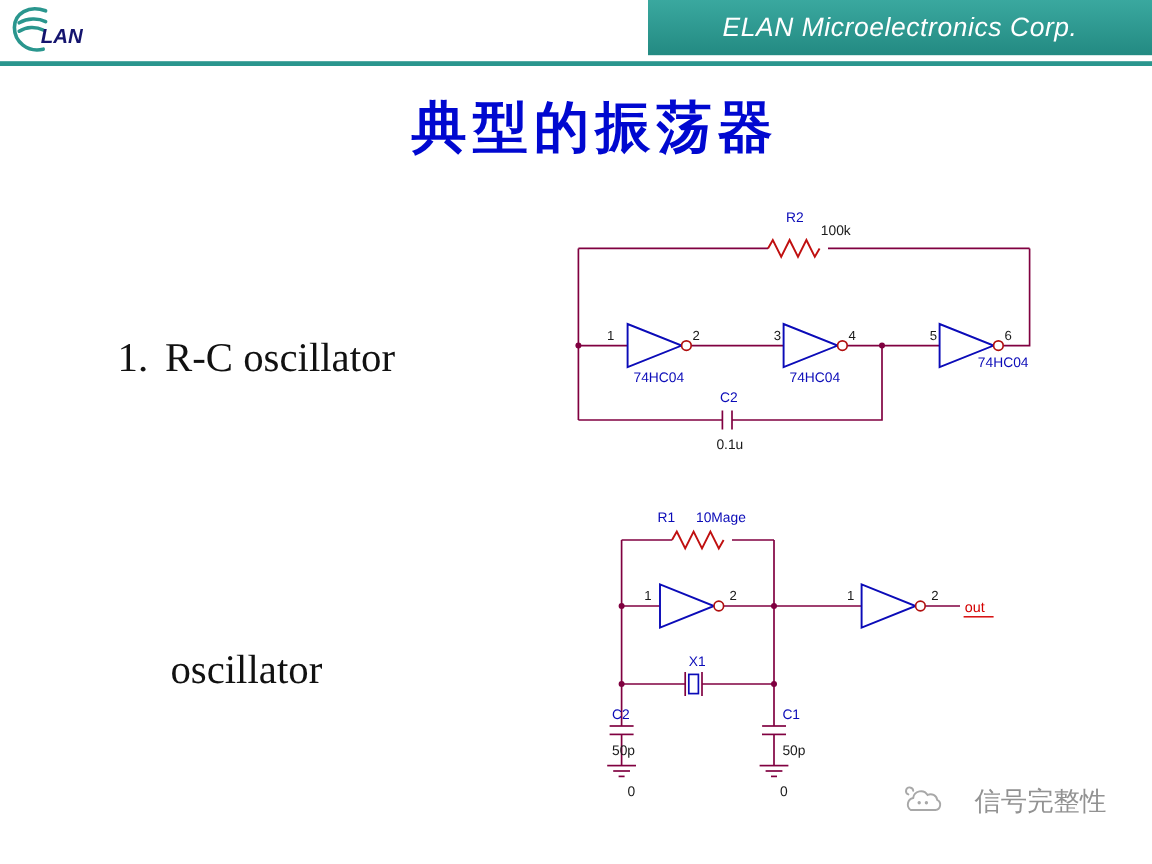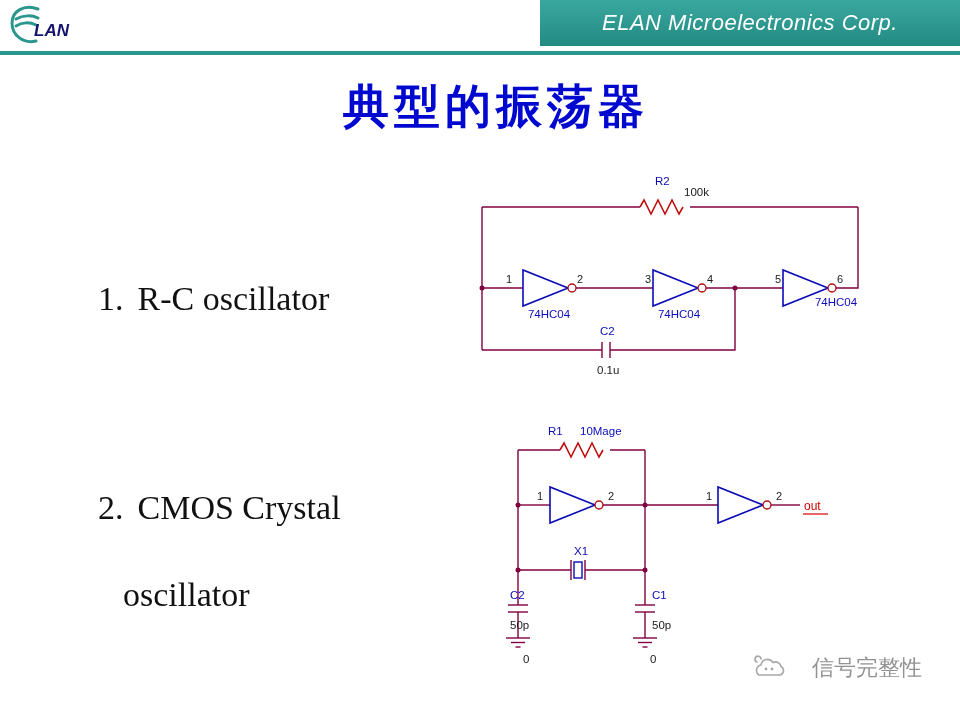--- a/index.html
+++ b/index.html
@@ -29,21 +29,21 @@
     font-size:46px; font-weight:600; color:#0008d0; letter-spacing:5px;
   }
   
   .item {
     position:absolute; font-family:"Liberation Serif",serif;
     font-size:34px; color:#111; white-space:nowrap;
   }
   .item .num { margin-right:14px; }
   #item1  { left:98px;  top:266px;margin-top:14px; }
   #item2a { left:98px;  top:489px; }
-  #item2b { left:123px; top:540px;margin-top:36px; }
+  #item2b { left:142px; top:540px; }
   
   .sch { position:absolute; }
   #c1 { left:470px; top:168px; }
   #c2 { left:470px; top:415px; }
   .sch .wire { stroke:#800040; stroke-width:1.4; fill:none; }
   .sch .res  { stroke:#c01010; stroke-width:1.6; fill:none; }
   .sch .gate { fill:#ffffff; stroke:#0b0bb8; stroke-width:1.6; }
   .sch .bubble { fill:#ffffff; stroke:#b01010; stroke-width:1.4; }
   .sch .dot { fill:#800040; }
   .sch .xtalbody { fill:#ffffff; stroke:#0b0bb8; stroke-width:1.4; }
@@ -72,23 +72,20 @@
     <div class="banner">
       <span>ELAN Microelectronics Corp.</span>
     </div>
   </div>
   <div class="header-rule"></div>
 
   <h1 class="title">典型的振荡器</h1>
 
   <div class="item" id="item1">
     <span class="num">1.</span><span>R-C oscillator</span>
-  </div>
-  <div class="item" id="item2a">
-    <span class="num">2.</span><span>CMOS Crystal</span>
   </div>
   <div class="item" id="item2b">
     <span>oscillator</span>
   </div>
 
   <svg id="c1" class="sch" width="400" height="215" viewBox="0 0 400 215">
     <g>
       <path class="wire" d="M12,39 H170"></path>
       <path class="wire" d="M220,39 H388"></path>
       <path class="wire" d="M388,39 V120 H366"></path>

